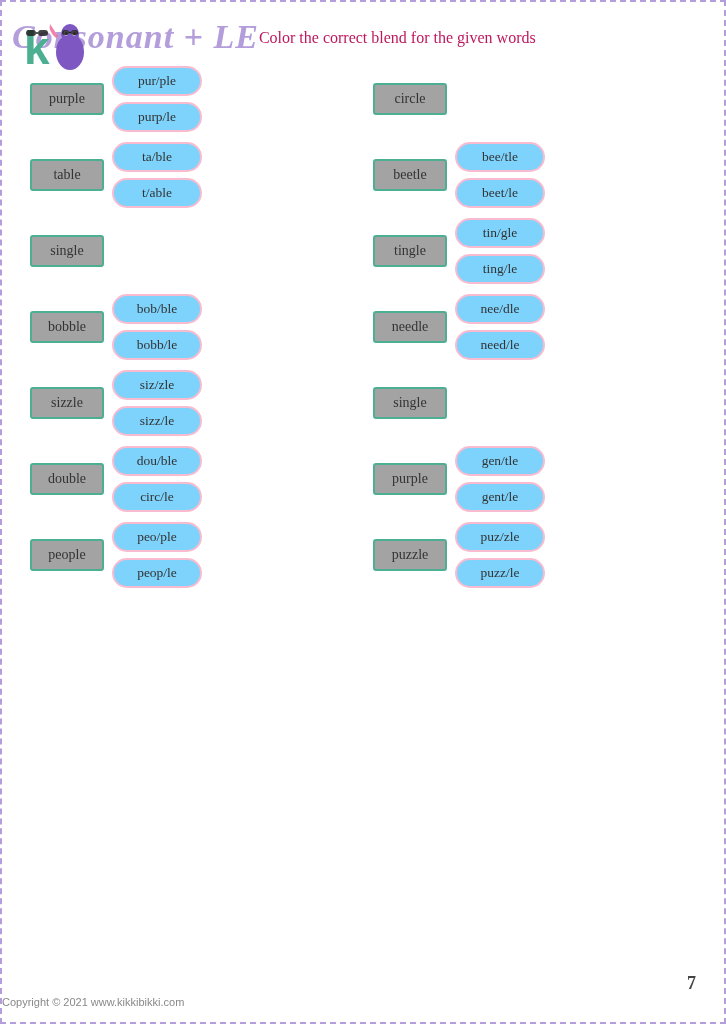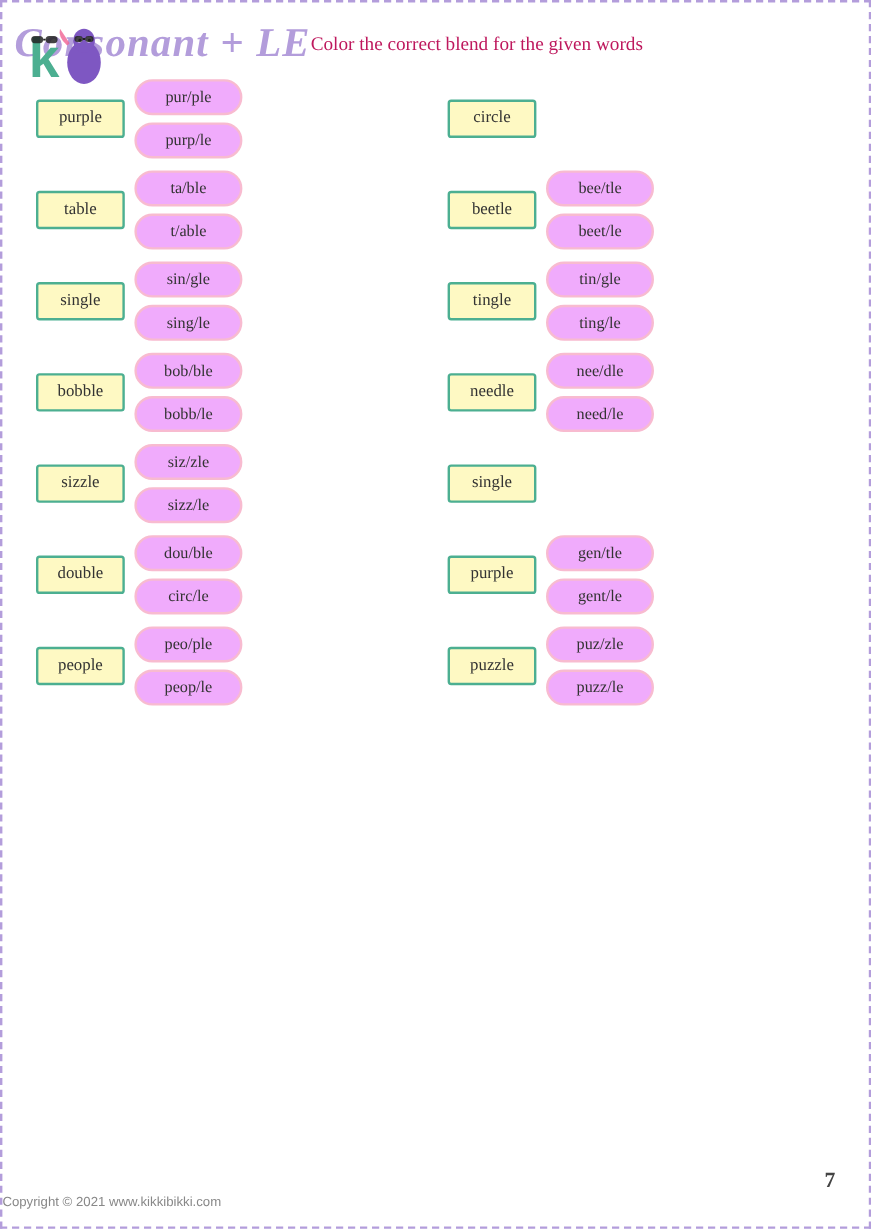--- a/index.html
+++ b/index.html
@@ -76,32 +76,32 @@
       gap: 8px;
     }
     .word-label {
       border: 2px solid #4caf91;
       border-radius: 3px;
       padding: 6px 10px;
       min-width: 74px;
       text-align: center;
       font-size: 14px;
       color: #333;
-      background: #fef9c3;
+      background: #a3a3a3;
     }
     .options {
       display: flex;
       flex-direction: column;
       gap: 6px;
     }
     .option {
       border: 2px solid #f8bbd0;
       border-radius: 20px;
       padding: 5px 18px;
-      background: #f0abfc;
+      background: #7dd3fc;
       font-size: 13.5px;
       color: #333;
       text-align: center;
       min-width: 90px;
     }
   </style>
 </head>
 <body>
 
 <div class="page">
@@ -156,24 +156,20 @@
       </div>
       <div class="word-group">
         <div class="word-label">beetle</div>
         <div class="options">
           <div class="option">bee/tle</div>
           <div class="option">beet/le</div>
         </div>
       </div>
       <div class="word-group">
         <div class="word-label">single</div>
-        <div class="options">
-          <div class="option">sin/gle</div>
-          <div class="option">sing/le</div>
-        </div>
       </div>
       <div class="word-group">
         <div class="word-label">tingle</div>
         <div class="options">
           <div class="option">tin/gle</div>
           <div class="option">ting/le</div>
         </div>
       </div>
       <div class="word-group">
         <div class="word-label">bobble</div>

